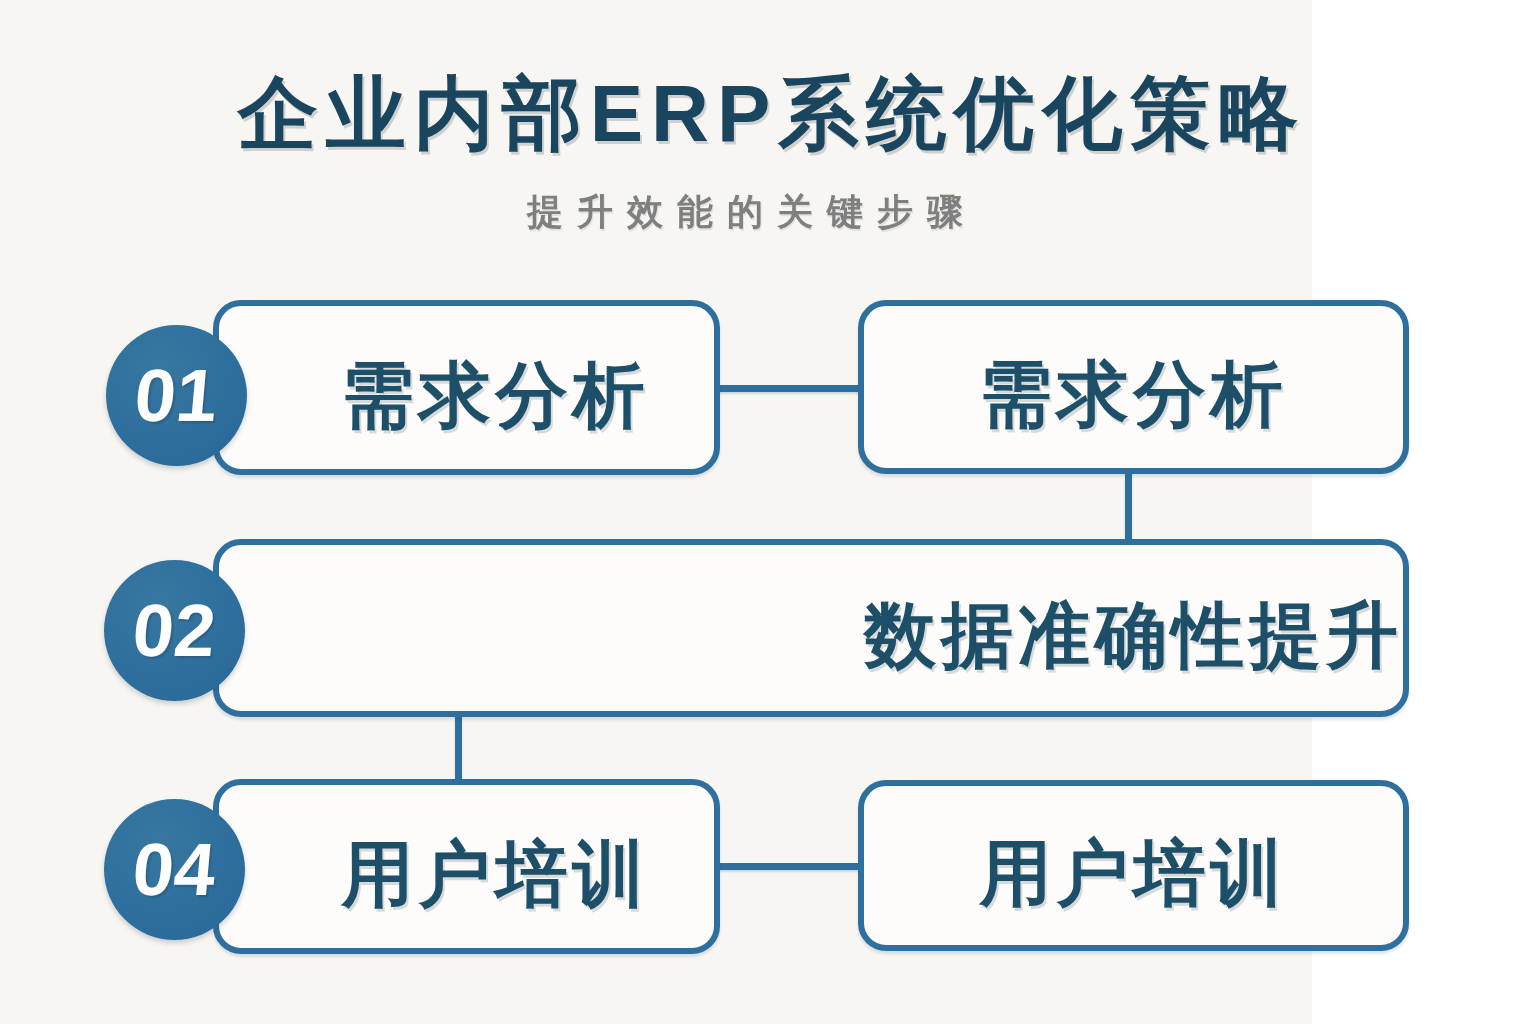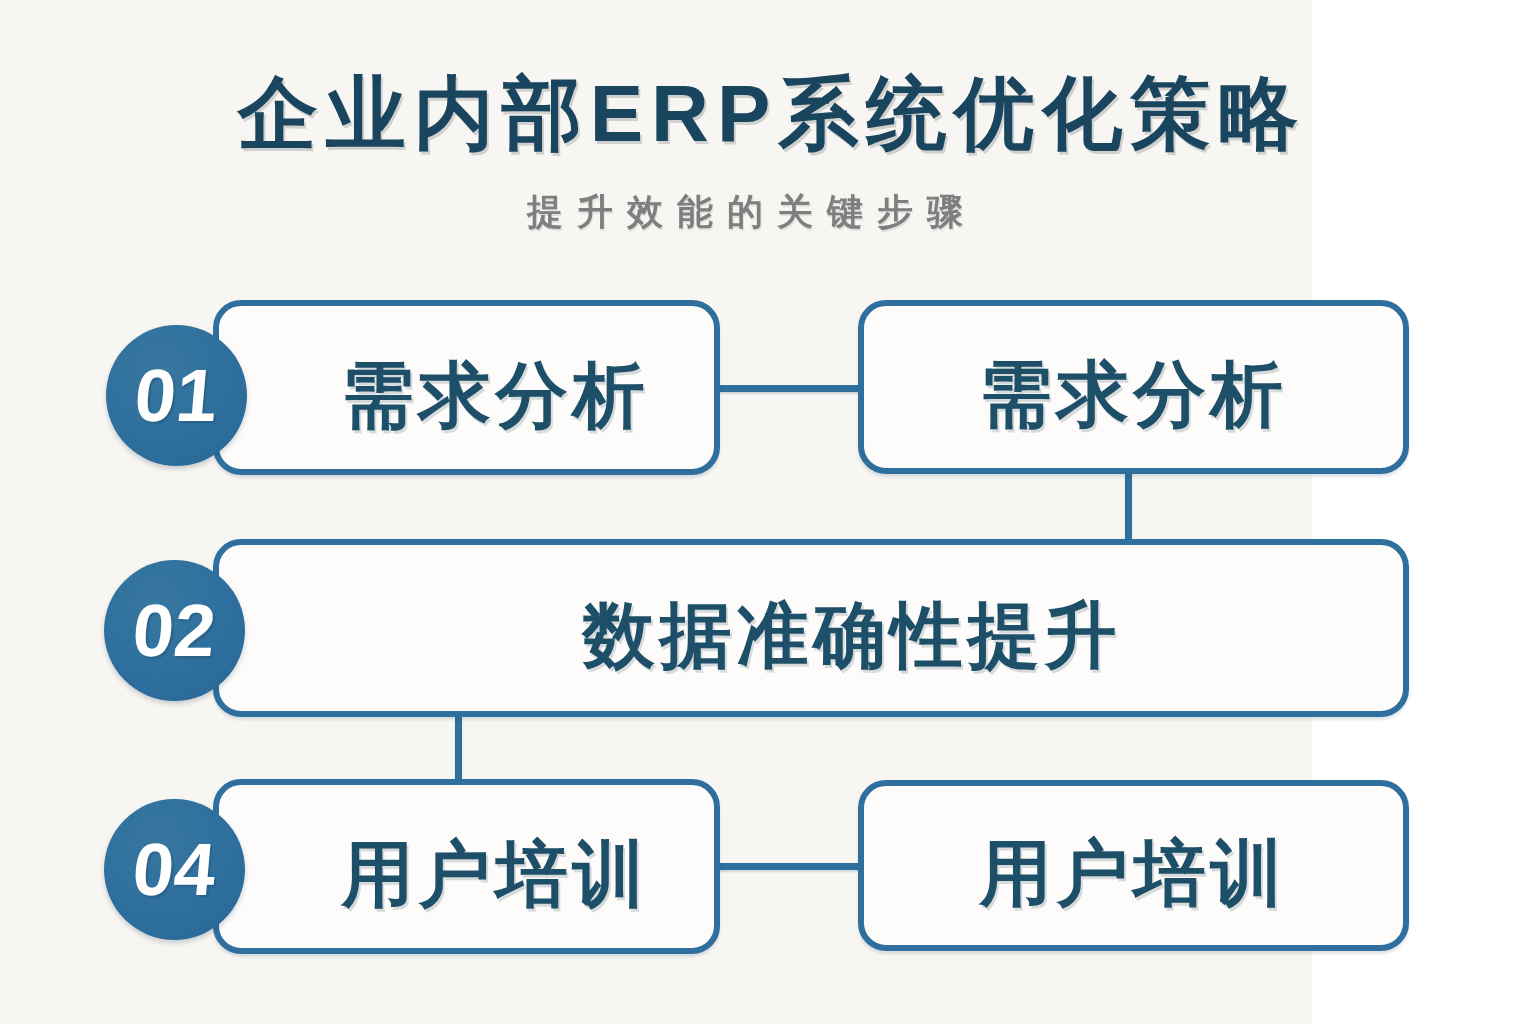--- a/index.html
+++ b/index.html
@@ -61,21 +61,21 @@
     font-size: 72px;
     font-weight: 800;
     letter-spacing: 5px;
     line-height: 1;
     color: #1d4f68;
     white-space: nowrap;
     text-shadow: 2px 3px 0 rgba(18, 45, 60, 0.16);
   }
   #box-requirements { left: 213px; top: 300px; width: 507px; height: 175px; padding-left: 58px; }
   #box-process      { left: 858px; top: 300px; width: 551px; height: 174px; }
-  #box-data         { left: 213px; top: 539px; width: 1196px; height: 178px; justify-content: center; padding-left: 82px; }
+  #box-data         { left: 213px; top: 539px; width: 1196px; height: 178px; justify-content: flex-end; padding-left: 82px; }
   #box-training-l   { left: 213px; top: 779px; width: 507px; height: 175px; padding-left: 58px; }
   #box-training-r   { left: 858px; top: 780px; width: 551px; height: 171px; }
   
   .badge {
     position: absolute;
     width: 141px;
     height: 141px;
     border-radius: 50%;
     background: radial-gradient(circle at 38% 30%, #37779f 0%, #2e6f9e 55%, #2a6794 100%);
     display: flex;

